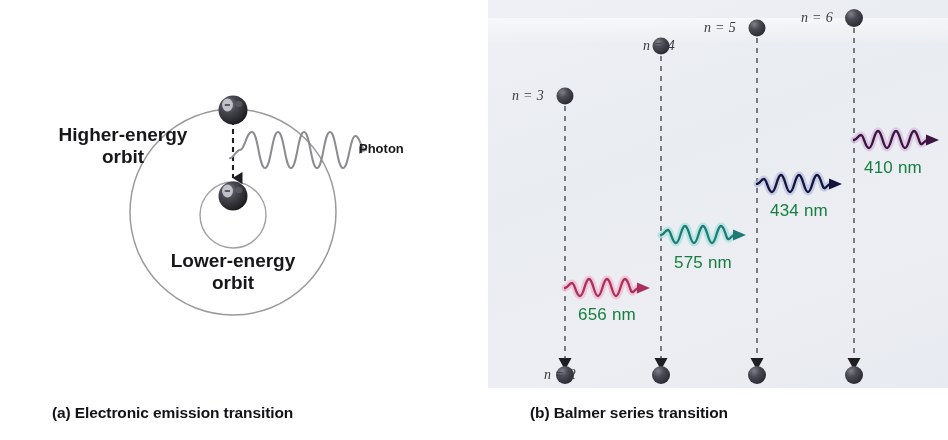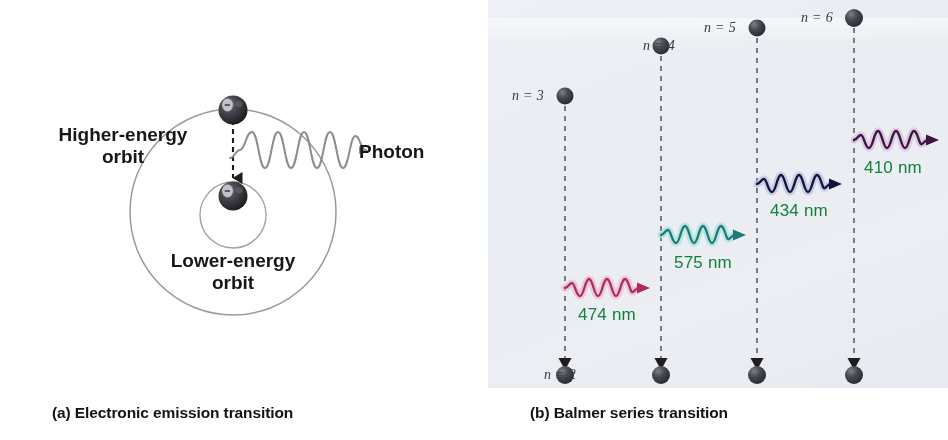--- a/index.html
+++ b/index.html
@@ -48,21 +48,21 @@
     white-space: nowrap;
     line-height: 1.18;
   }
   .orbit-label {
     font-size: 19px;
     font-weight: 600;
     text-align: center;
     color: #17171a;
   }
   .photon-label {
-    font-size: 19px;
+    font-size: 13px;
     font-weight: 600;
     color: #17171a;
   }
   .nlabel {
     font-family: "Liberation Serif", serif;
     font-style: italic;
     font-size: 14px;
     color: #3a3a42;
     letter-spacing: 0.3px;
   }
@@ -222,21 +222,21 @@
 
   <div class="lbl photon-label" style="left:359px; top:141px;">Photon</div>
 
   <div class="lbl nlabel" style="left:512px; top:88px;">n = 3</div>
   <div class="lbl nlabel" style="left:596px; top:38px;margin-left:47px;">n = 4</div>
   <div class="lbl nlabel" style="left:704px; top:20px;">n = 5</div>
   <div class="lbl nlabel" style="left:801px; top:10px;">n = 6</div>
 
   <div class="lbl nlabel" style="left:496px; top:367px;margin-left:48px;">n = 2</div>
 
-  <div class="lbl wlabel" style="left:578px; top:305px;">474 nm</div>
+  <div class="lbl wlabel" style="left:578px; top:305px;">656 nm</div>
   <div class="lbl wlabel" style="left:674px; top:253px;">575 nm</div>
   <div class="lbl wlabel" style="left:770px; top:201px;">434 nm</div>
   <div class="lbl wlabel" style="left:864px; top:158px;">410 nm</div>
 
   <div class="caption" style="left:22px; top:404px;">(a) Electronic emission transition</div>
   <div class="caption" style="left:500px; top:404px;">(b) Balmer series transition</div>
 
 </div>
 
 </body></html>

